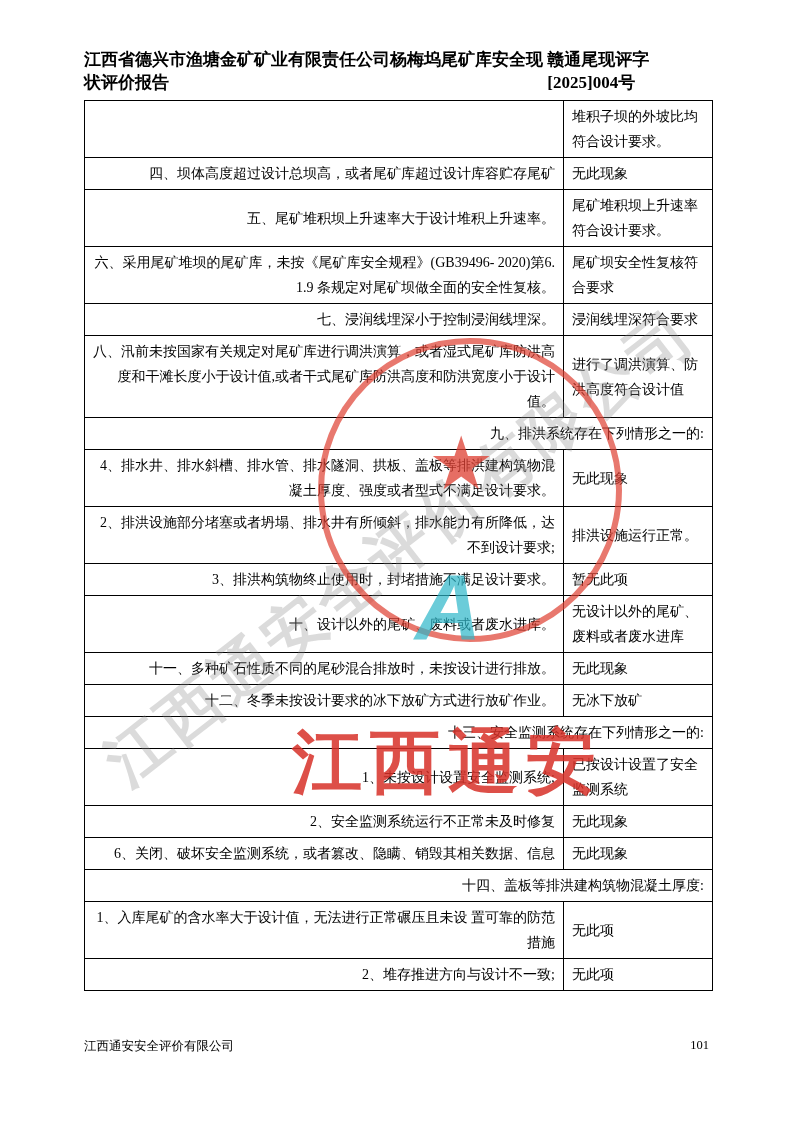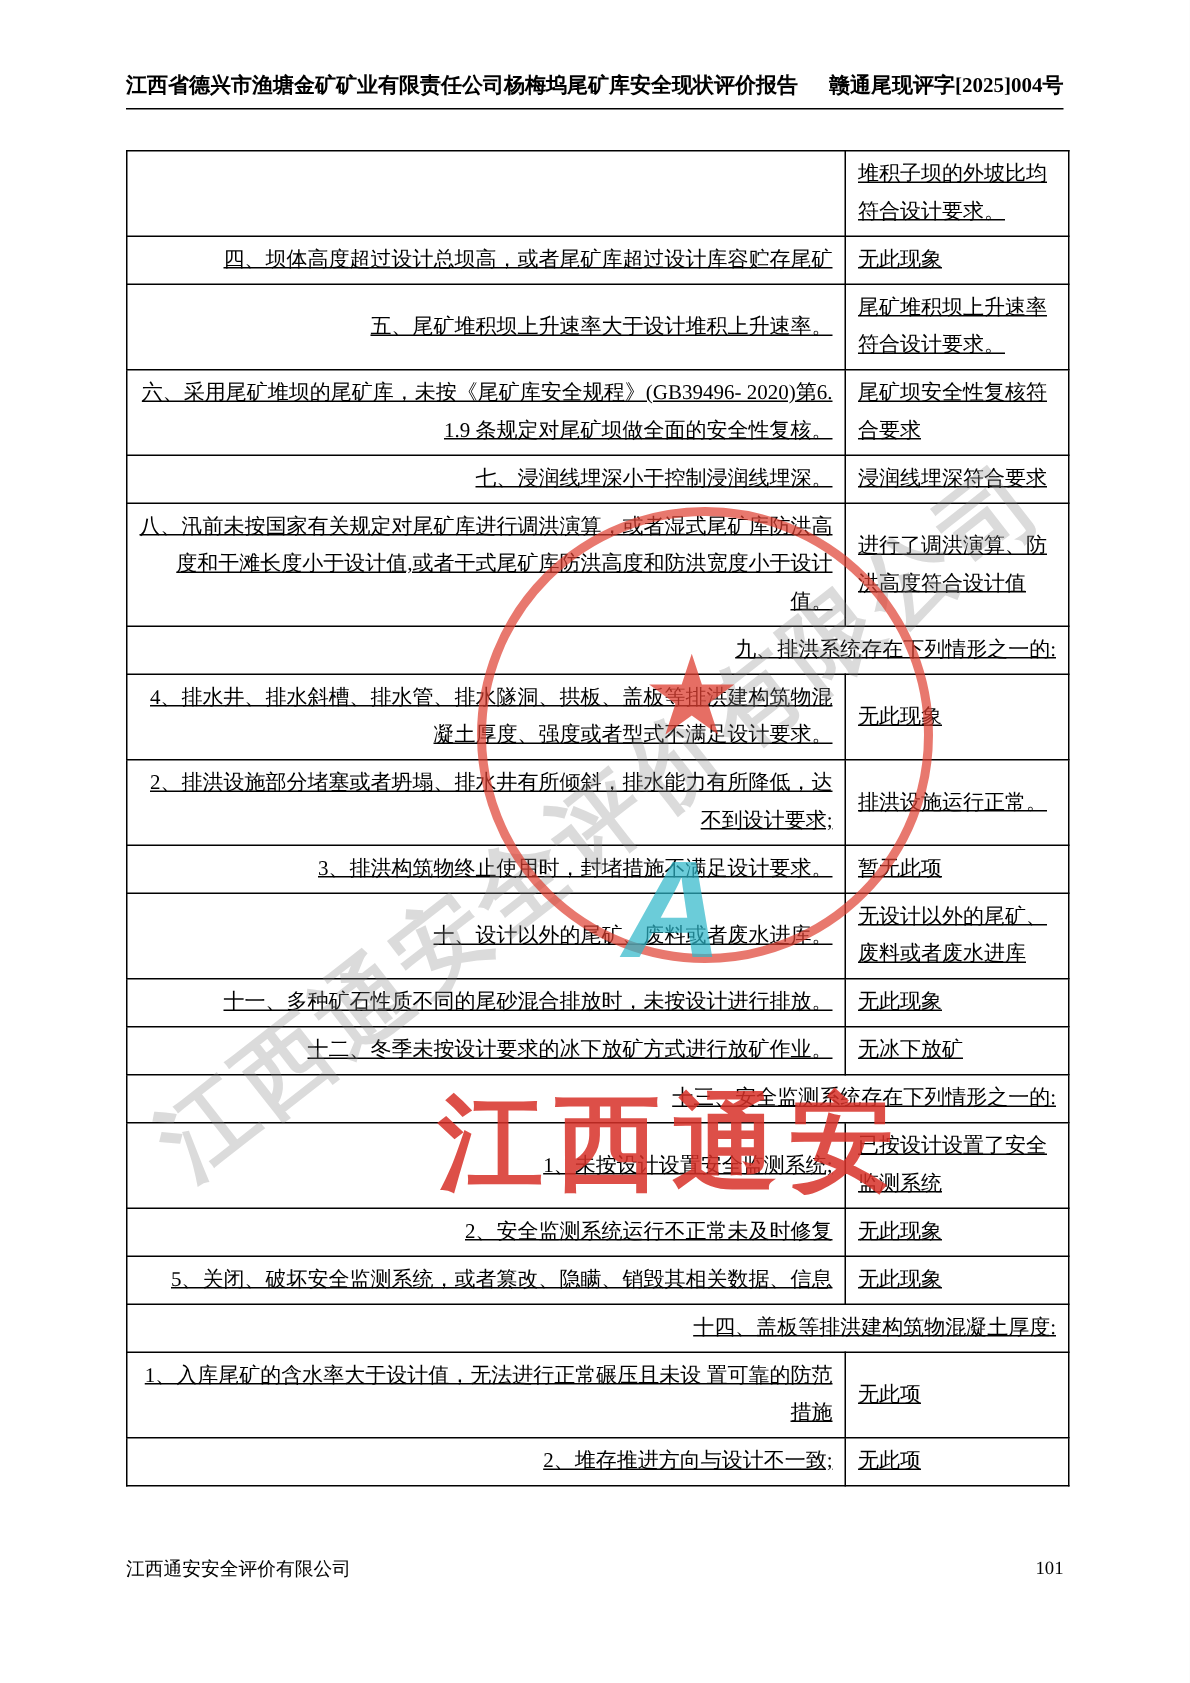--- a/index.html
+++ b/index.html
@@ -12,33 +12,32 @@
     position:relative;
     width:793px;height:1122px;
     background:#ffffff;
     overflow:hidden;
   }
   
   .header{
     position:absolute;
     left:84px;right:84px;top:48px;
     display:flex;justify-content:space-between;align-items:flex-end;
-    font-size:14px;font-weight:bold;color:#000;
+    font-size:17px;font-weight:bold;color:#000;
     border-bottom:1.5px solid #000;
     padding-bottom:6px;
   }
   
   .doc-table{
     position:absolute;
     left:84px;top:100px;
     width:626px;
     border-collapse:collapse;
     table-layout:fixed;
     z-index:2;
-    text-decoration:underline;
   }
   .doc-table td{
     border:1px solid #000;
     font-size:14px;
     line-height:25px;
     color:#000;
     padding:3px 8px;
     vertical-align:middle;
     word-break:break-all;
   }
@@ -173,21 +172,21 @@
         </tr>
         <tr>
           <td class="cell-left">1、未按设计设置安全监测系统;</td>
           <td class="cell-right long">已按设计设置了安全监测系统</td>
         </tr>
         <tr>
           <td class="cell-left">2、安全监测系统运行不正常未及时修复</td>
           <td class="cell-right">无此现象</td>
         </tr>
         <tr>
-          <td class="cell-left">5、关闭、破坏安全监测系统，或者篡改、隐瞒、销毁其相关数据、信息</td>
+          <td class="cell-left">6、关闭、破坏安全监测系统，或者篡改、隐瞒、销毁其相关数据、信息</td>
           <td class="cell-right">无此现象</td>
         </tr>
         <tr>
           <td colspan="2" class="cell-span">十四、盖板等排洪建构筑物混凝土厚度:</td>
         </tr>
         <tr>
           <td class="cell-left">1、入库尾矿的含水率大于设计值，无法进行正常碾压且未设 置可靠的防范措施</td>
           <td class="cell-right">无此项</td>
         </tr>
         <tr>

